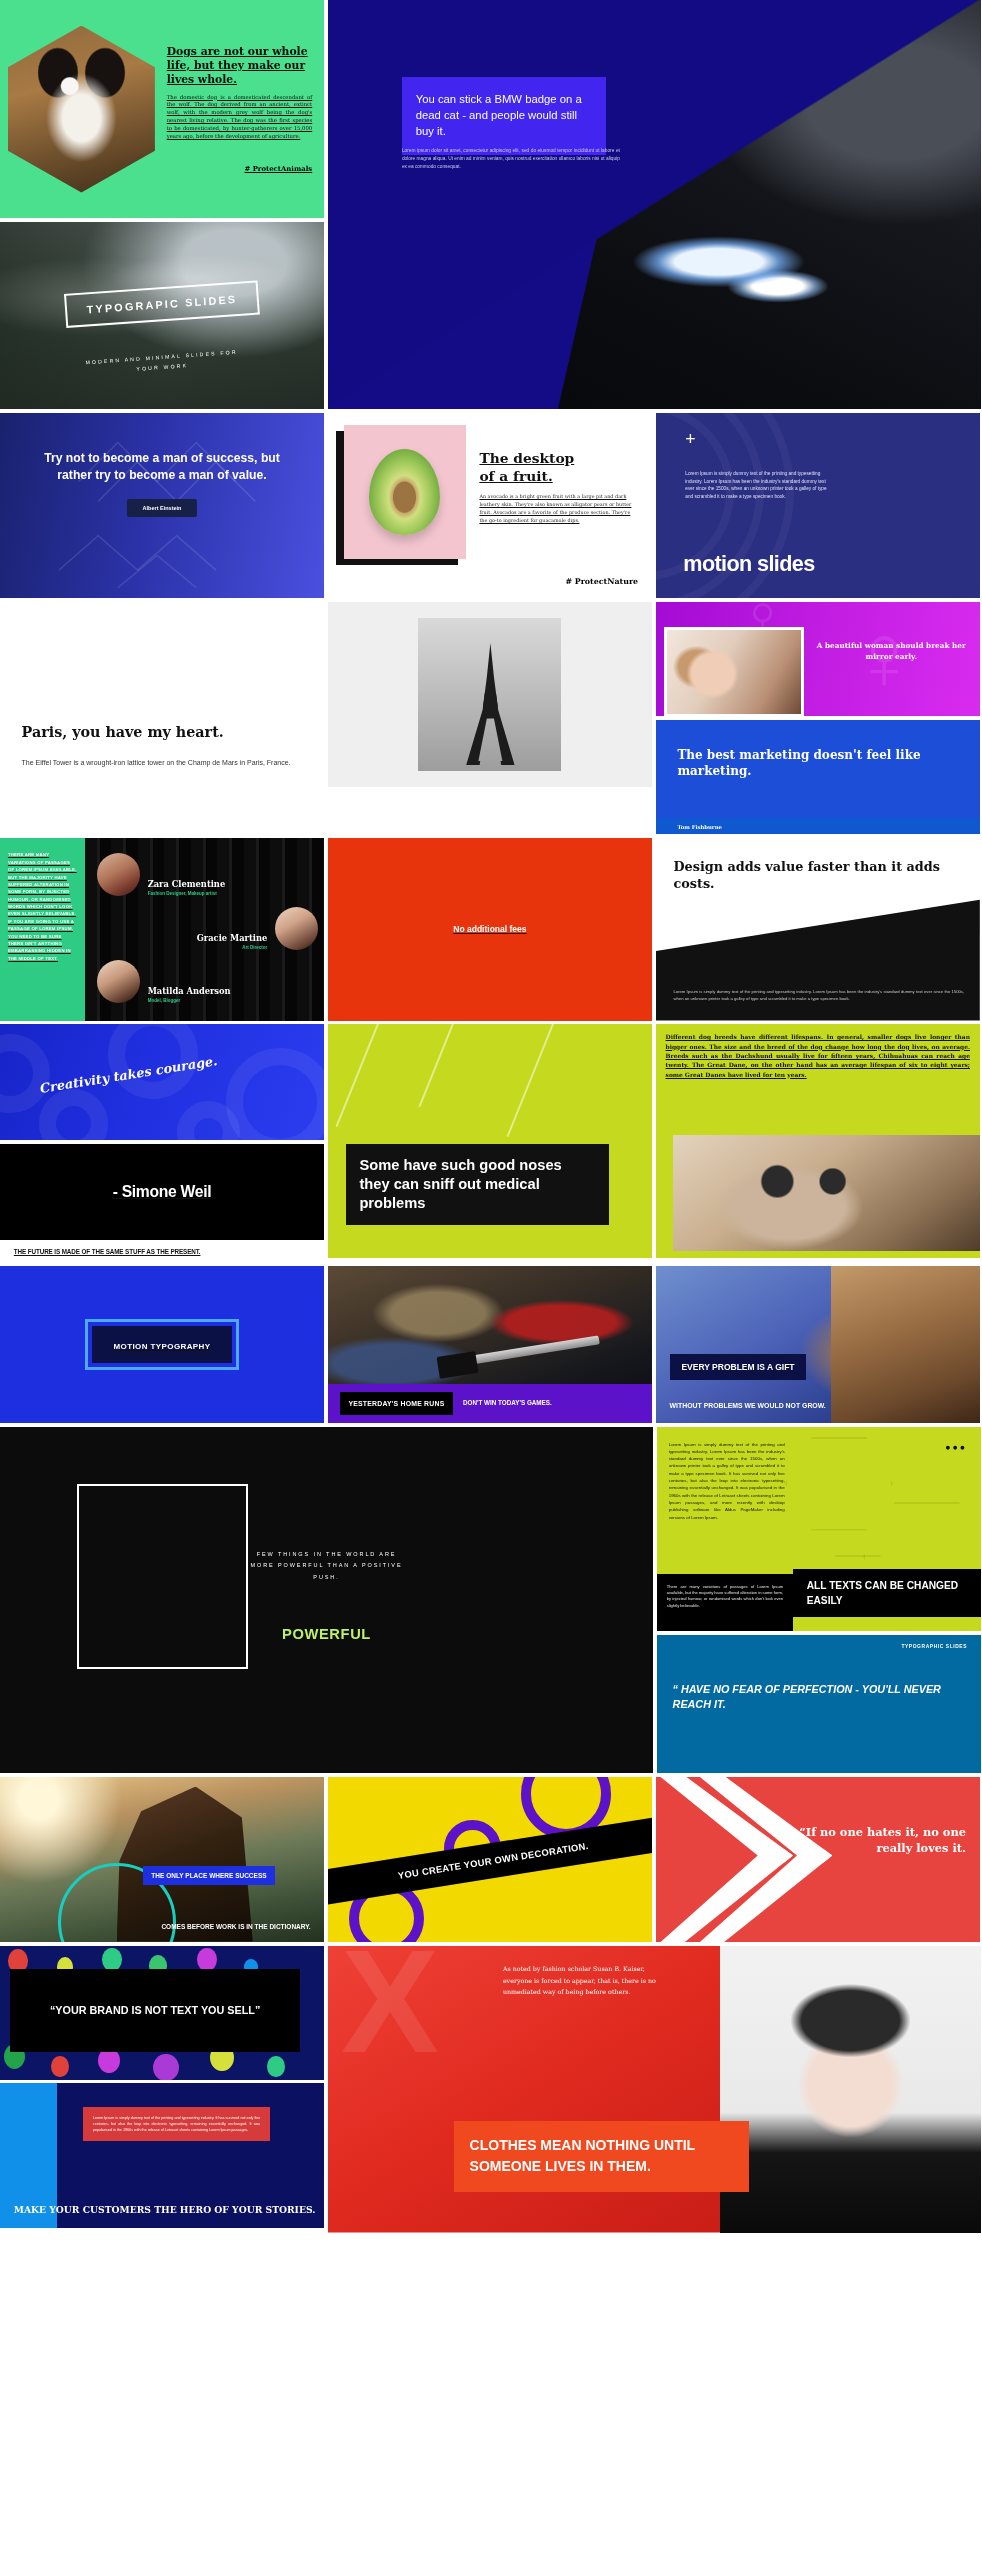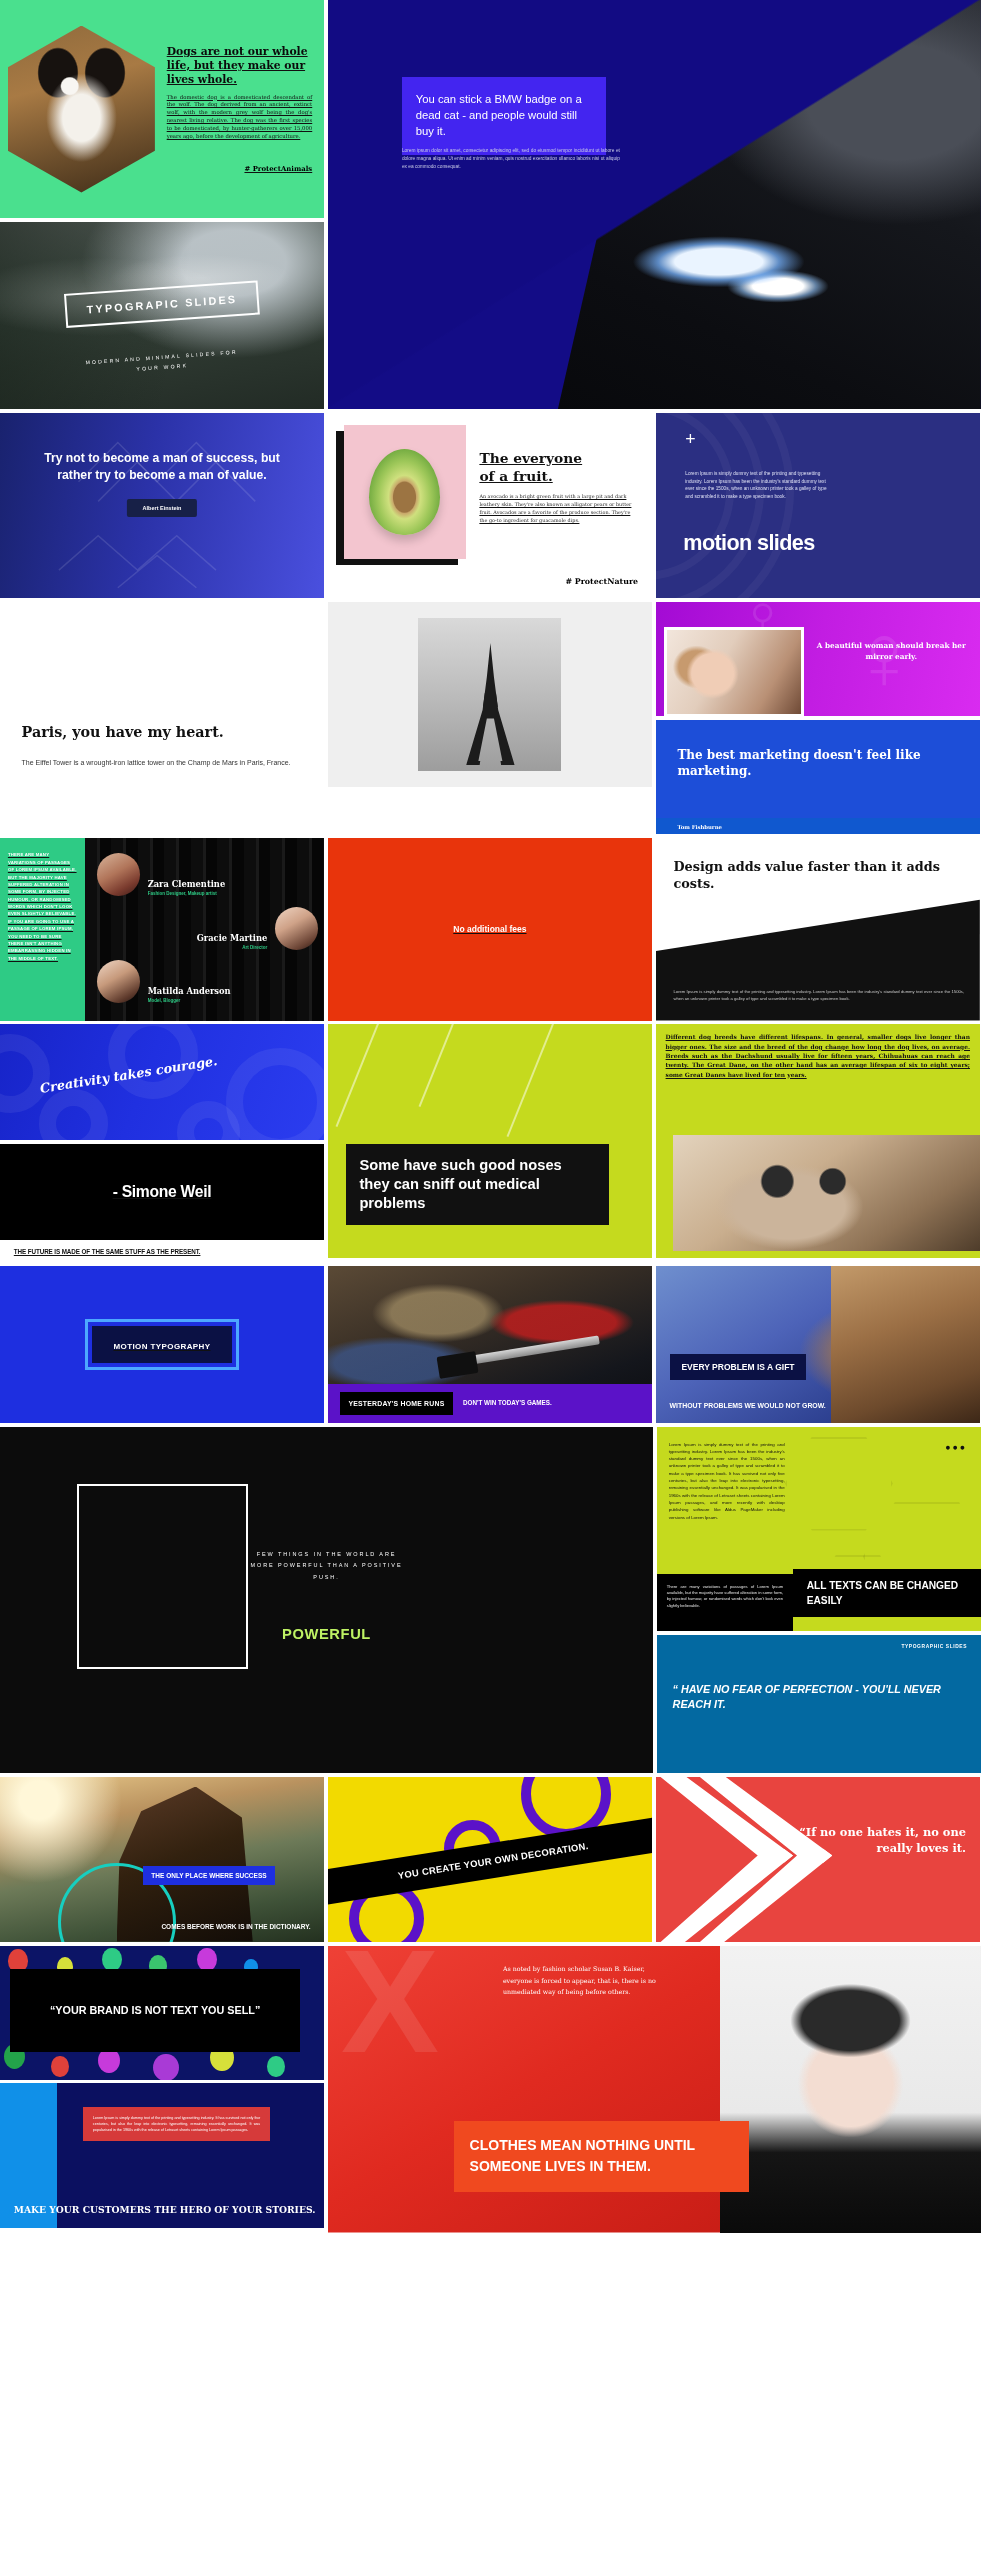--- a/index.html
+++ b/index.html
@@ -92,21 +92,21 @@
   .avo-h { font-family:"DejaVu Serif", serif; font-weight:700; font-size:13.8px; line-height:1.28; color:#111; }
   .avo-p { font-family:"DejaVu Serif", serif; font-size:4.9px; line-height:1.62; color:#2a2a2a; margin-top:7.9px; width:159px; }
   .avo-tag { position:absolute; right:13.8px; bottom:11.8px; font-family:"DejaVu Serif", serif; font-weight:700; font-size:7.9px; color:#000; }
 
   
   .mot { height: 185px; position:relative; background:#2b2f82; overflow:hidden; }
   .mot-rings { position:absolute; left:-118px; top:-29.5px; width:413px; height:256px; }
   .mot-rings i { position:absolute; border:8.8px solid rgba(255,255,255,.045); border-radius:50%; }
   .mot-plus { position:absolute; left:29.5px; top:17.7px; color:#fff; font-size:17.7px; font-weight:300; line-height:1; }
   .mot-p { position:absolute; left:29.5px; top:57px; width:147px; color:#dfe1f5; font-size:4.7px; line-height:1.66; }
-  .mot-h { position:absolute; left:27.5px; bottom:42px; color:#fff; font-weight:700; font-size:21.6px; letter-spacing:-0.6px; }
+  .mot-h { position:absolute; left:27.5px; bottom:21px; color:#fff; font-weight:700; font-size:21.6px; letter-spacing:-0.6px; }
 
   
   .paris { height: 185px; background:#fff; position:relative; }
   .paris-h { position:absolute; left:21.6px; bottom:47px; font-family:"DejaVu Serif", serif; font-weight:700; font-size:14.3px; color:#111; }
   .paris-p { position:absolute; left:21.6px; bottom:17.7px; font-size:7px; line-height:1.55; color:#333; }
 
   
   .eif { height: 185px; background:#efefef; display:flex; align-items:center; justify-content:center; }
   .eif-card { width: 143px; height: 153px; background: linear-gradient(180deg,#d9d9d9 0%,#bdbdbd 48%,#9d9d9d 100%); position:relative; overflow:hidden; }
   .eif-t { position:absolute; left:50%; bottom:5.9px; transform:translateX(-50%); width:0; height:0; }
@@ -361,21 +361,21 @@
     </div>
 
     <div class="cell w33 avo">
       <div class="avo-img">
         <div class="avo-shadow"></div>
         <div class="avo-pink">
             <div class="avo-fruit"></div>
           </div>
       </div>
       <div class="avo-txt">
-        <div class="avo-h">The everyone</div>
+        <div class="avo-h">The desktop</div>
         <div class="avo-h">of a fruit.</div>
         <div class="avo-p">An avocado is a bright green fruit with a large pit and dark leathery skin. They're also known as alligator pears or butter fruit. Avocados are a favorite of the produce section. They're the go-to ingredient for guacamole dips.</div>
       </div>
       <div class="avo-tag"># ProtectNature</div>
     </div>
 
     <div class="cell w33 mot">
       <div class="mot-rings">
         <i style="left:-39px;top:-39px;width:295px;height:295px"></i>
         <i style="left:-9.8px;top:-9.8px;width:236px;height:236px"></i>

